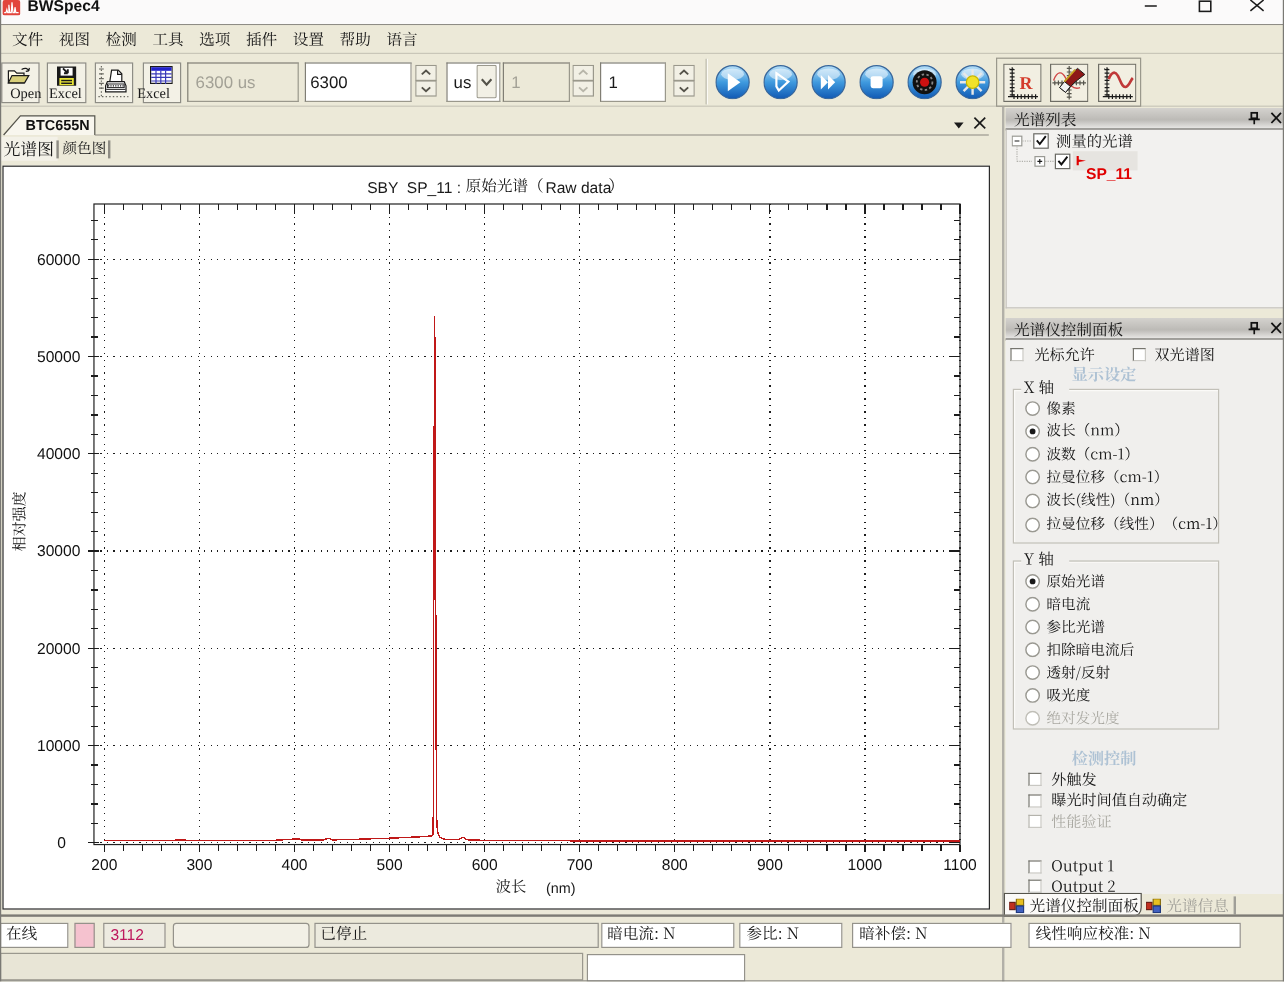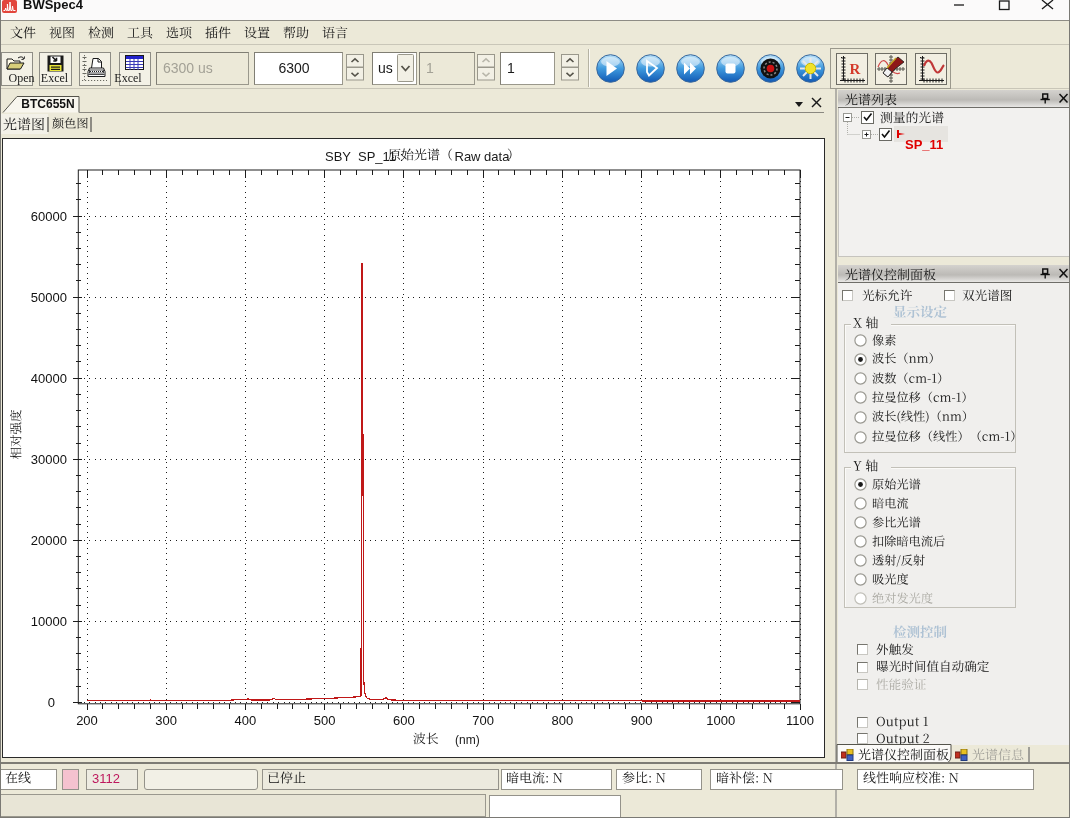--- a/index.html
+++ b/index.html
@@ -240,21 +240,21 @@
       <line x1="1" y1="12.5" x2="18" y2="12.5"></line>
 <line x1="5" y1="4" x2="5" y2="15"></line>
       <line x1="9" y1="4" x2="9" y2="15"></line>
       <line x1="13" y1="4" x2="13" y2="15"></line>
 </g>
   </svg>
 <div style="position:absolute;left:128px;top:71.0px;font:normal 12px Liberation Serif,serif;color:#1a1a1a;white-space:pre;transform:translateX(-50%);">Excel</div>
 <div style="position:absolute;left:156.0px;top:52.0px;width:91.0px;height:31.0px;background:#ece9d8;border:1px solid #9a988c;border-top-color:#807e74;border-left-color:#807e74;"></div>
 <div style="position:absolute;left:163.0px;top:60.0px;font:normal 14px Liberation Sans,sans-serif;color:#a3a196;white-space:pre;">6300 us</div>
 <div style="position:absolute;left:254.0px;top:52.0px;width:87.0px;height:31.0px;background:#fff;border:1px solid #9a988c;border-top-color:#807e74;border-left-color:#807e74;"></div>
-<div style="position:absolute;left:258.5px;top:60.0px;font:normal 14px Liberation Sans,sans-serif;color:#1a1a1a;white-space:pre;margin-left:20px;">6300</div>
+<div style="position:absolute;left:258.5px;top:60.0px;font:normal 14px Liberation Sans,sans-serif;color:#1a1a1a;white-space:pre;">6300</div>
 <svg class="p" style="left:346px;top:54px" width="18" height="27" viewBox="0 0 18 27">
 <rect x="0.5" y="0.5" width="17" height="12.5" fill="#f2f0e5" stroke="#9a988c"></rect>
 <rect x="0.5" y="13.5" width="17" height="12.5" fill="#f2f0e5" stroke="#9a988c"></rect>
 <path d="M5.5 8 L9 4.8 L12.5 8" fill="none" stroke="#55534a" stroke-width="1.6"></path>
 <path d="M5.5 18.8 L9 22 L12.5 18.8" fill="none" stroke="#55534a" stroke-width="1.6"></path>
 </svg>
 <div style="position:absolute;left:372.0px;top:52.0px;width:43.0px;height:31.0px;background:#fff;border:1px solid #9a988c;border-top-color:#807e74;border-left-color:#807e74;"></div>
 <div style="position:absolute;left:378.0px;top:60.0px;font:normal 14px Liberation Sans,sans-serif;color:#1a1a1a;white-space:pre;">us</div>
 <svg class="p" style="left:397px;top:53.5px" width="17" height="28" viewBox="0 0 17 28">
 <rect x="0.5" y="0.5" width="16" height="27" fill="#f2f0e5" stroke="#9a988c" rx="1"></rect>
@@ -668,21 +668,21 @@
       <text x="55" y="706.9" text-anchor="end">0</text>
       <text x="67" y="625.8" text-anchor="end">10000</text>
       <text x="67" y="544.8" text-anchor="end">20000</text>
       <text x="67" y="463.7" text-anchor="end">30000</text>
       <text x="67" y="382.7" text-anchor="end">40000</text>
       <text x="67" y="301.6" text-anchor="end">50000</text>
       <text x="67" y="220.6" text-anchor="end">60000</text>
     </g>
     <path d="M87.0 700.5 L106.8 700.3 L126.6 700.6 L150.4 700.1 L170.2 700.5 L190.0 700.3 L209.8 700.4 L229.6 700.2 L248.6 699.0 L251.8 700.1 L269.2 700.0 L274.0 698.5 L277.1 699.9 L293.0 699.6 L308.8 699.0 L324.7 698.5 L336.5 698.0 L348.4 697.4 L356.4 696.9 L359.5 696.6 L361.0 695.5 L362.1 263.1 L362.3 276.9 L362.5 309.3 L363.7 678.1 L364.5 691.9 L365.5 695.9 L366.7 697.9 L369.0 699.0 L372.2 699.6 L377.0 699.8 L381.7 699.7 L384.9 698.2 L386.5 697.9 L388.0 699.6 L392.0 700.0 L396.0 700.1 L403.9 700.3 L419.7 700.5 L443.5 700.5 L483.1 700.7 L522.7 700.7 L562.3 700.8 L601.9 700.8 L641.6 700.9 L681.2 700.9 L720.8 700.9 L760.4 700.9 L800.0 700.9" fill="none" stroke="#c01818" stroke-width="1.2" shape-rendering="crispEdges"></path>
   </svg>
-<div style="position:absolute;left:306.0px;top:148.5px;font:normal 13px Liberation Sans,sans-serif;color:#1a1a1a;white-space:pre;margin-left:19px;">SBY  SP_11 : </div>
+<div style="position:absolute;left:306.0px;top:148.5px;font:normal 13px Liberation Sans,sans-serif;color:#1a1a1a;white-space:pre;">SBY  SP_11 : </div>
 <svg class="p" style="left:388.0px;top:147.5px" width="65" height="16" viewBox="0 0 65 16">
     <g fill="#1a1a1a" transform="translate(0,11.44) scale(0.013000,-0.013000)">
       <use href="#g539f" x="0"></use>
       <use href="#g59cb" x="1000"></use>
       <use href="#g5149" x="2000"></use>
       <use href="#g8c31" x="3000"></use>
       <use href="#gff08" x="4000"></use>
     </g>
   </svg>
 <div style="position:absolute;left:454.5px;top:148.5px;font:normal 13px Liberation Sans,sans-serif;color:#1a1a1a;white-space:pre;">Raw data</div>

